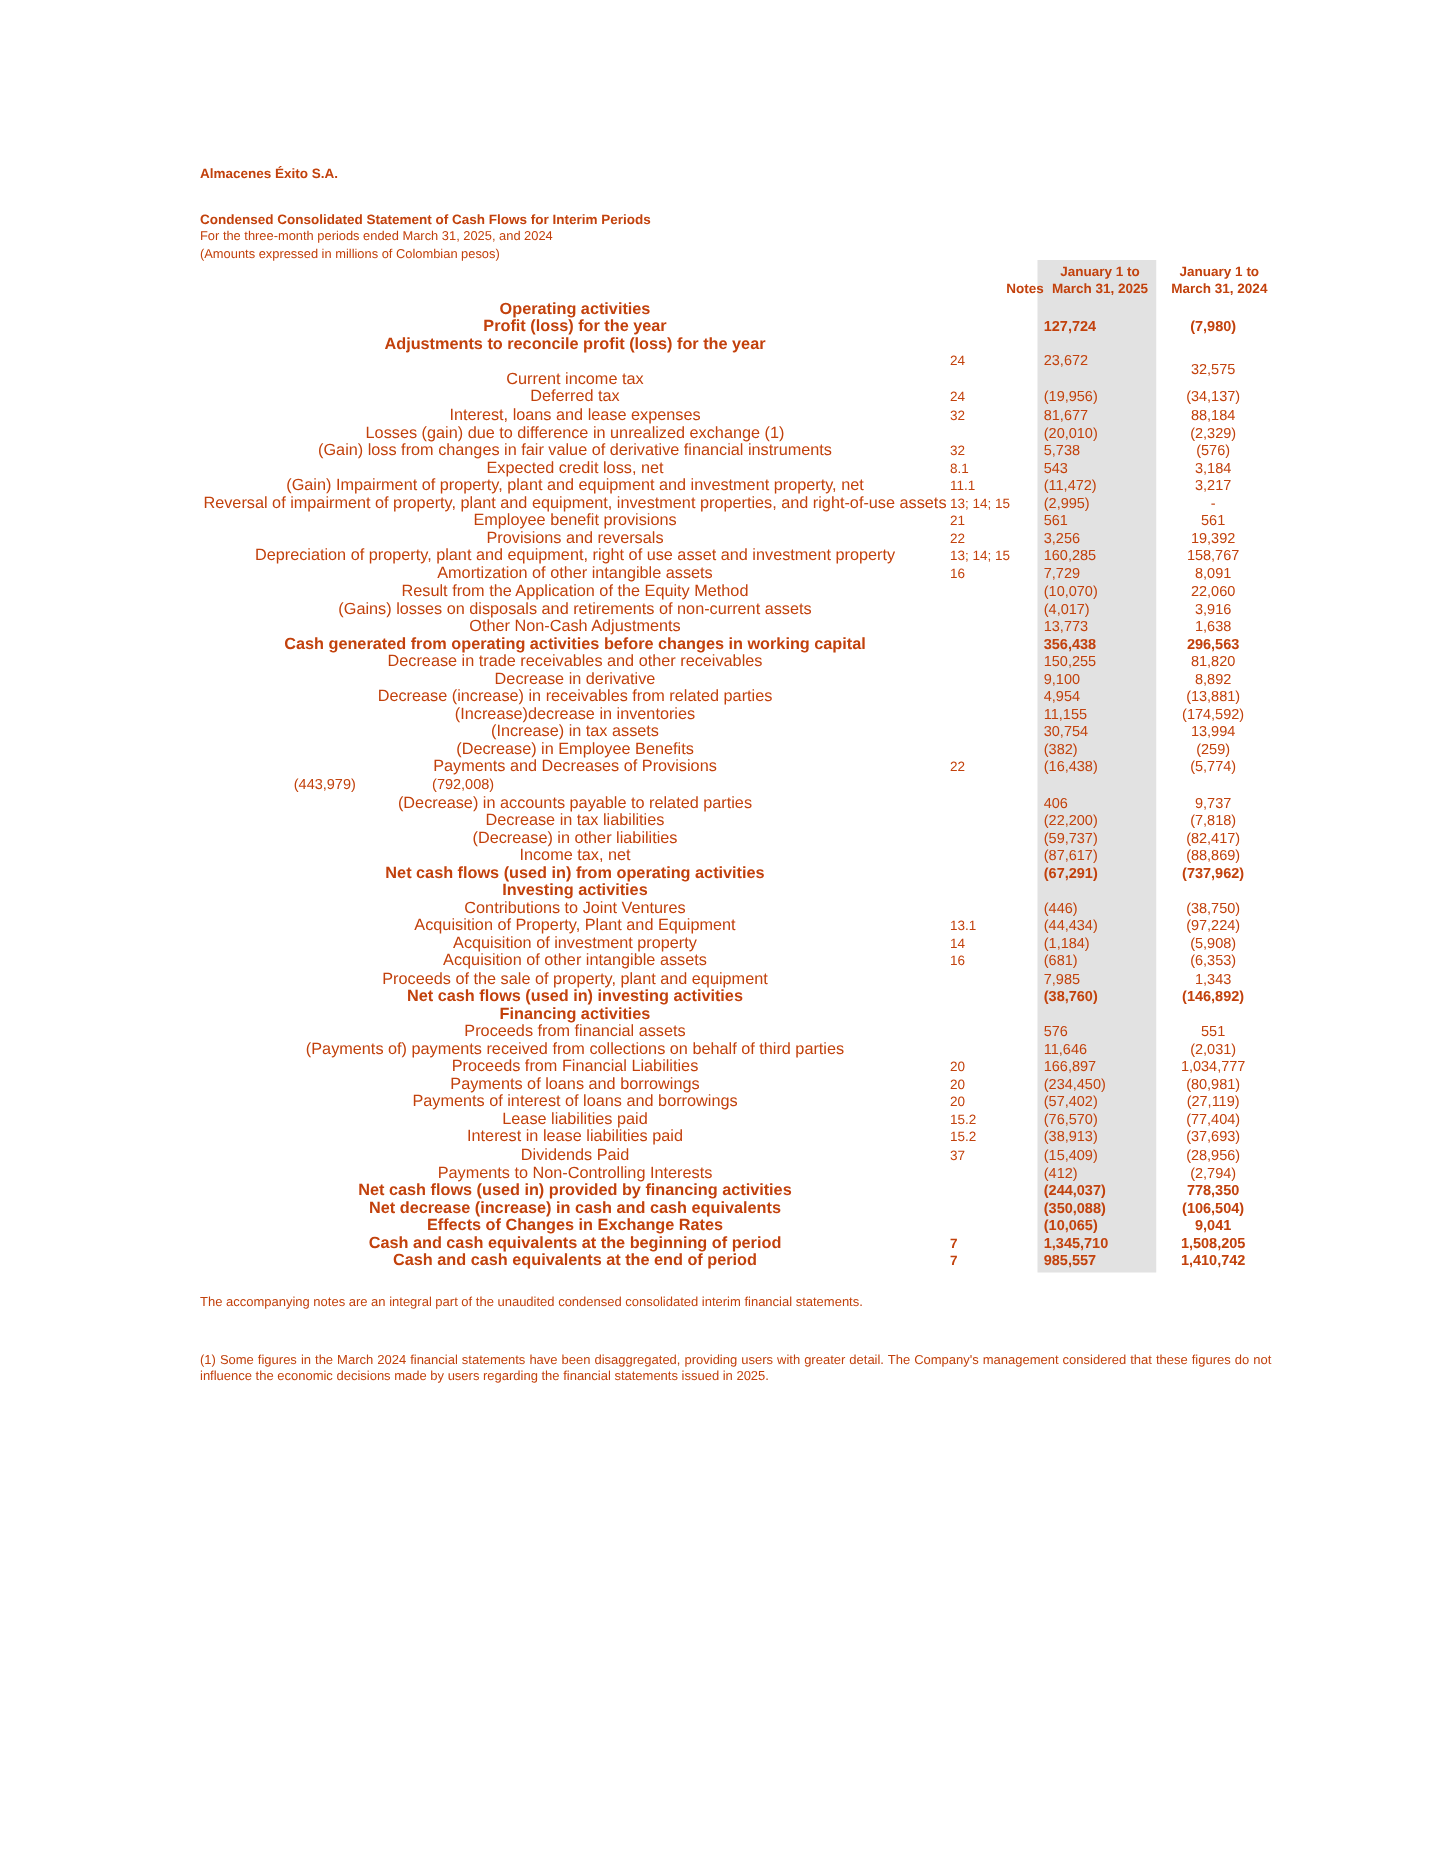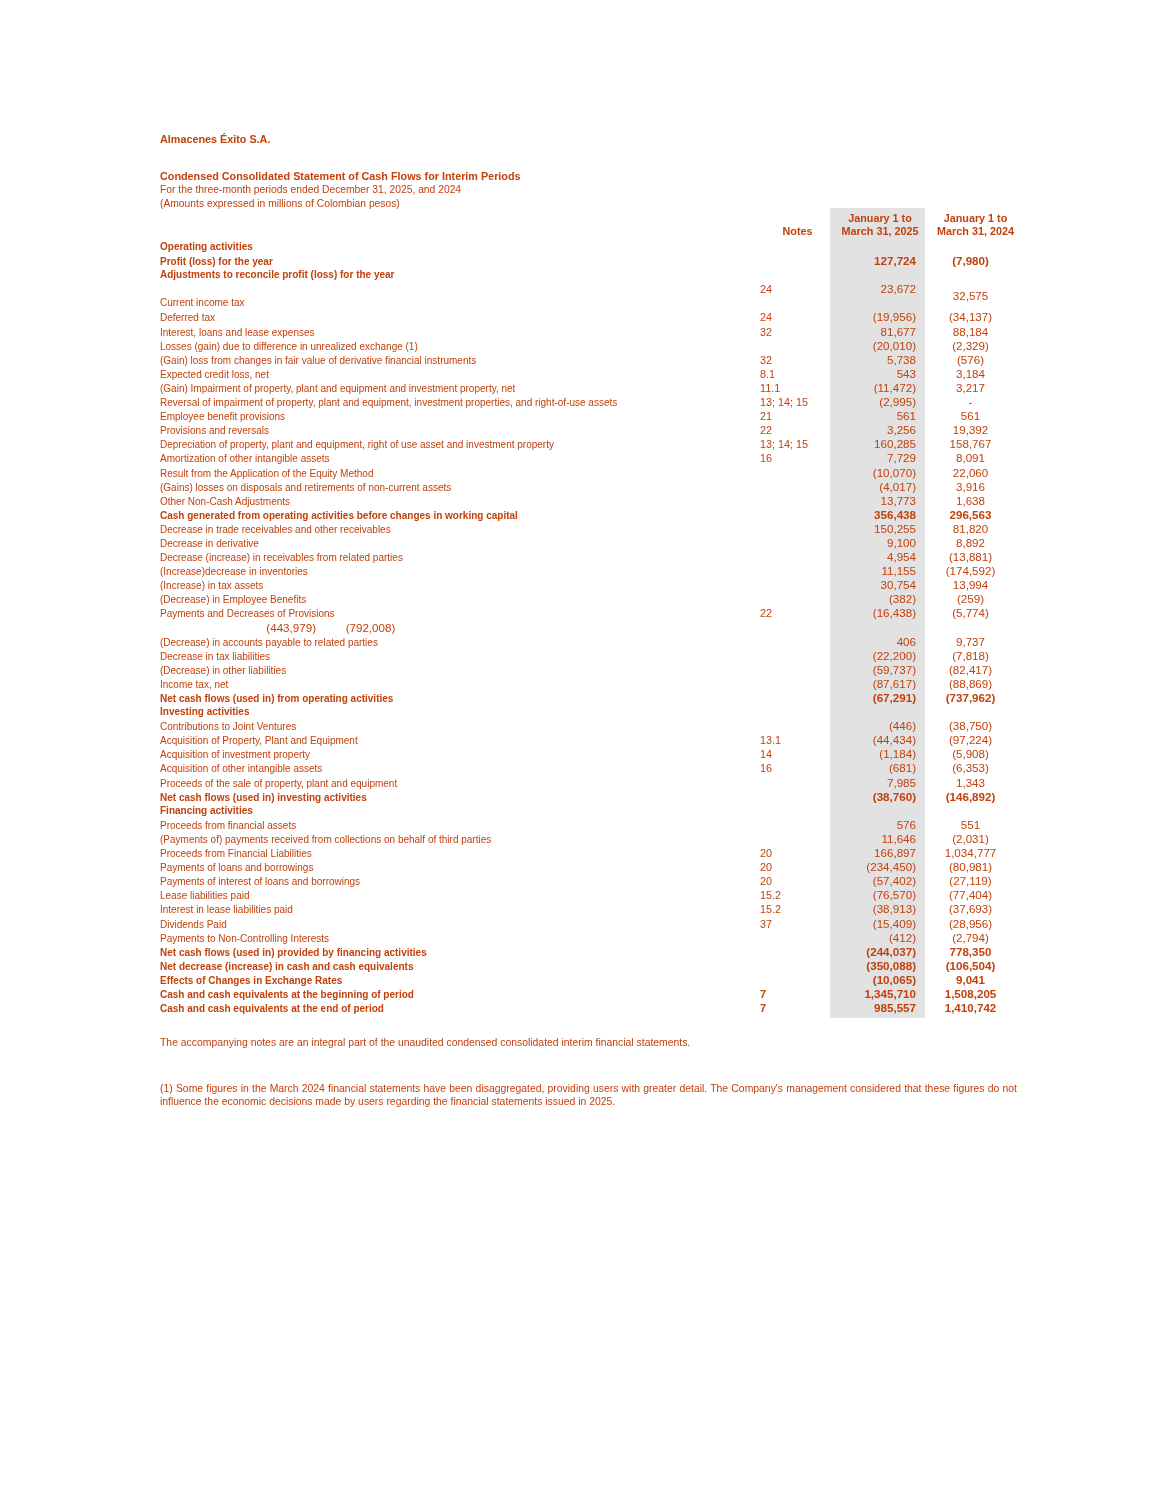--- a/index.html
+++ b/index.html
@@ -24,52 +24,52 @@
     position:absolute; left:670px; top:1px; width:95px; height:810px;
     background:#e2e2e2; z-index:0;
   }
   .thead {
     position:relative; z-index:1;
     display:flex; height:33px; align-items:flex-end;
     font-size:10.8px; font-weight:bold; line-height:12.8px;
     padding-bottom:2px;
   }
   .th-label { width:600px; }
-  .th-notes { width:75px; text-align:center; }
+  .th-notes { width:75px; text-align:right; }
   .th-p25   { width:90px; text-align:center; }
   .th-p24   { width:91px; text-align:center; padding-left:10px; }
   .rows { position:relative; z-index:1; }
   .trow {
     display:flex; align-items:baseline;
     height:14.1px; line-height:14.1px;
     white-space:nowrap;
   }
   .trow.bold { font-weight:bold; }
-  .c-label { width:600px; font-size:10px; overflow:visible; }
+  .c-label { width:600px; font-size:13px; overflow:visible;text-align:center; }
   .c-note  { width:75px;  font-size:10.8px; }
-  .c-v25   { width:90px;  font-size:11.6px; text-align:right; padding-right:9px; }
+  .c-v25   { width:90px;  font-size:11.6px; text-align:left; padding-right:9px; }
   .c-v24   { width:91px;  font-size:11.6px; text-align:center; }
   .offset24 { position:relative; top:7px; }
 
   
   .footer-notes { position:absolute; left:160px; top:1036px; width:857px; font-size:10.4px; line-height:13.6px; }
   .fn-line1 { margin-bottom:18px; }
   .fn-para  { text-align:justify;margin-top:32px; }
 
   .page-number { position:absolute; left:988px; top:1384px; font-size:10.5px; }
 </style>
 </head>
 <body>
 
 <div class="page">
 
   <div class="header-block">
     <div class="h-company">Almacenes Éxito S.A.</div>
     <div class="h-title">Condensed Consolidated Statement of Cash Flows for Interim Periods</div>
-    <div class="h-sub">For the three-month periods ended December 31, 2025, and 2024</div>
+    <div class="h-sub">For the three-month periods ended March 31, 2025, and 2024</div>
     <div class="h-sub">(Amounts expressed in millions of Colombian pesos)</div>
   </div>
 
   <div class="table-block">
     <div class="gray-band" style="background: rgb(226, 226, 226);"></div>
 
     <div class="thead">
       <div class="th-label"></div>
       <div class="th-notes">Notes</div>
       <div class="th-p25">

